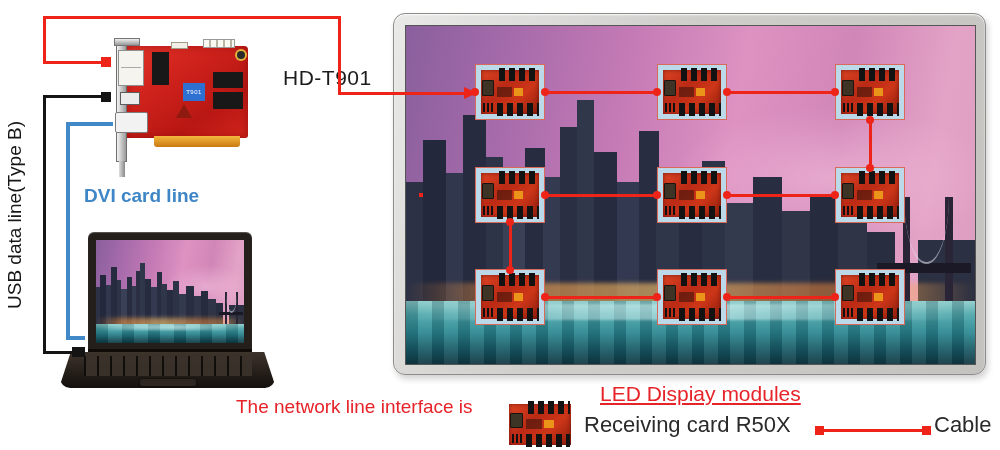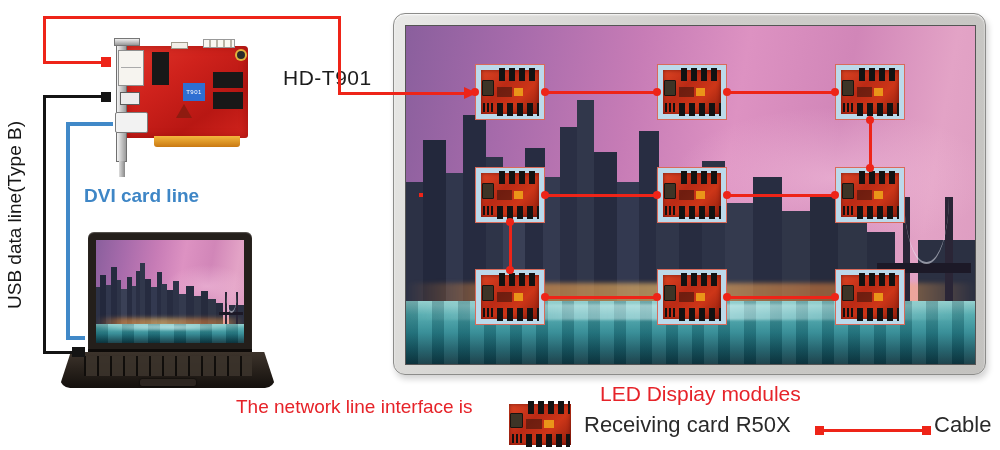--- a/index.html
+++ b/index.html
@@ -126,21 +126,21 @@
   .legend-card{position:absolute;left:504px;top:399px;width:72px;height:50px;z-index:3;}
 
   
   .lbl{position:absolute;white-space:nowrap;}
   .lbl-hdt901{left:252px;top:66px;font-size:21px;color:#1c1c1c;letter-spacing:.5px;z-index:3;margin-left:31px;}
   .lbl-dvi{left:84px;top:185px;font-size:19px;font-weight:bold;color:#3e86c6;z-index:3;}
   .lbl-usb{left:-99px;top:203px;width:230px;height:24px;font-size:19px;color:#161616;
     text-align:center;transform:rotate(-90deg);z-index:3;}
   .lbl-control{left:88px;top:398px;font-size:19px;color:#e62329;z-index:3;}
   .lbl-note{left:236px;top:393px;font-size:19px;line-height:28px;color:#e62329;z-index:3;white-space:nowrap;}
-  .lbl-ledmod{left:600px;top:382px;font-size:21px;color:#e62329;z-index:3;}
+  .lbl-ledmod{left:600px;top:382px;font-size:21px;color:#e62329;z-index:3;text-decoration:underline;}
   .lbl-rcv{left:584px;top:412px;font-size:22px;color:#2a2a2a;z-index:3;}
   .lbl-cable{left:934px;top:412px;font-size:22px;color:#2a2a2a;z-index:3;}
   .legend-line{left:818px;top:429px;width:110px;height:3px;background:#ee2418;position:absolute;z-index:3;}
   .legend-line:before,.legend-line:after{content:"";position:absolute;top:-3px;width:9px;height:9px;background:#ee2418;}
   .legend-line:before{left:-3px;} .legend-line:after{right:-3px;}
 </style>
 </head>
 <body>
 
 <div id="page">

